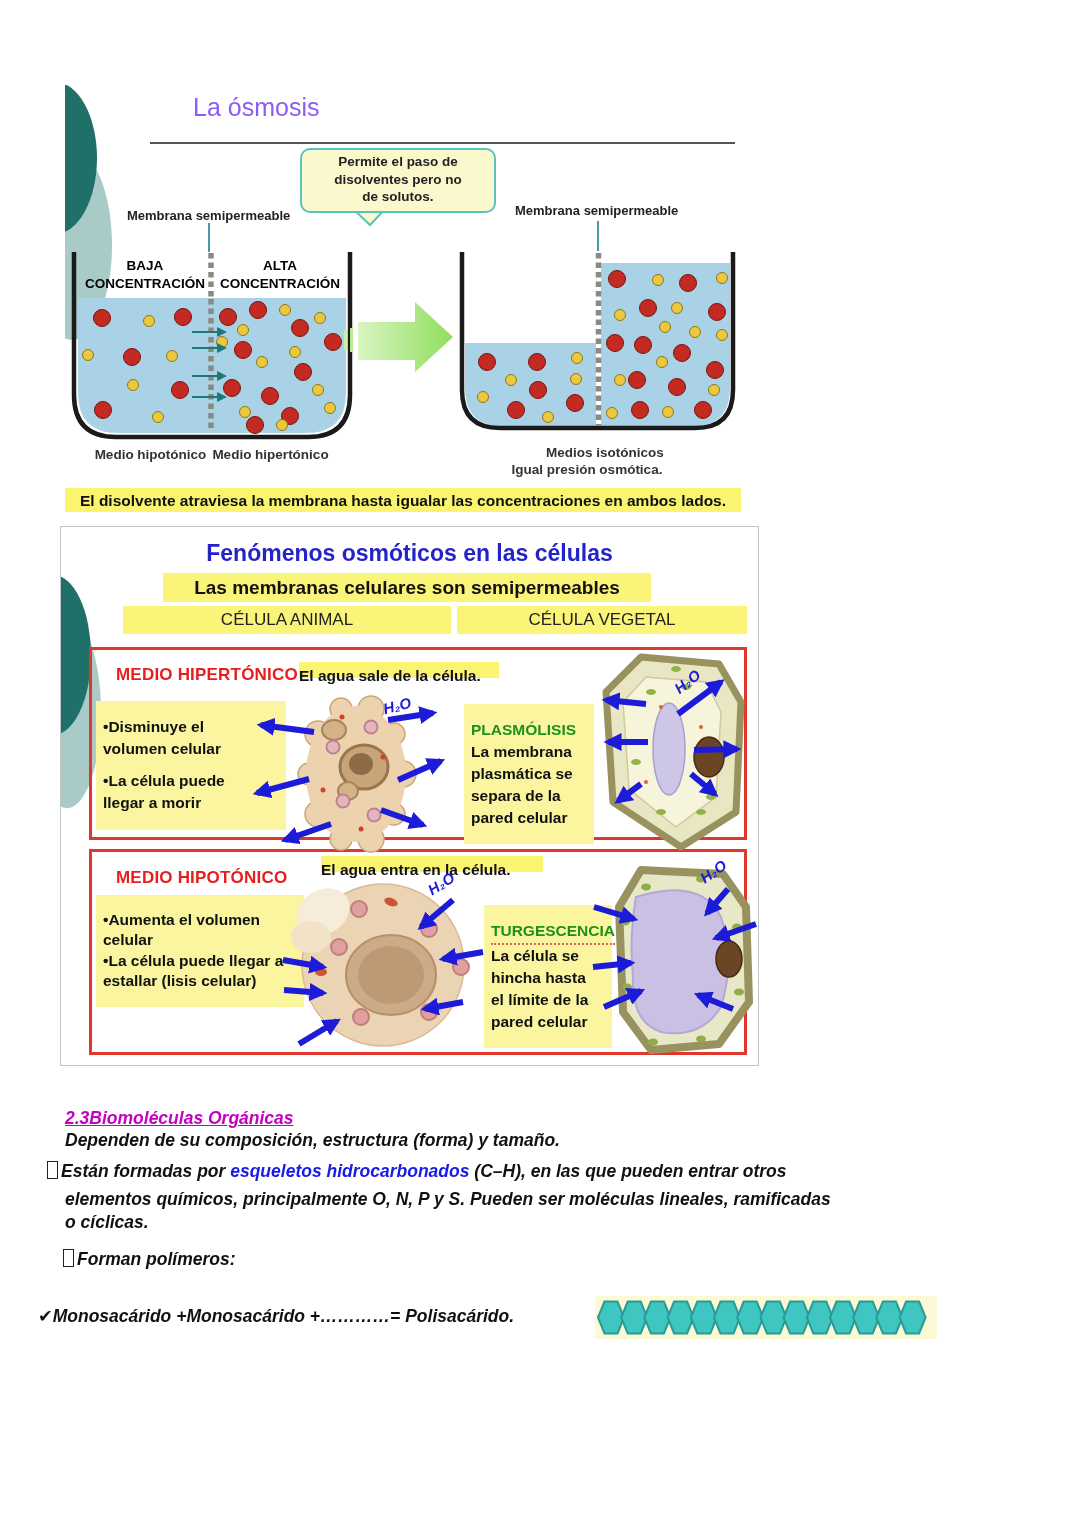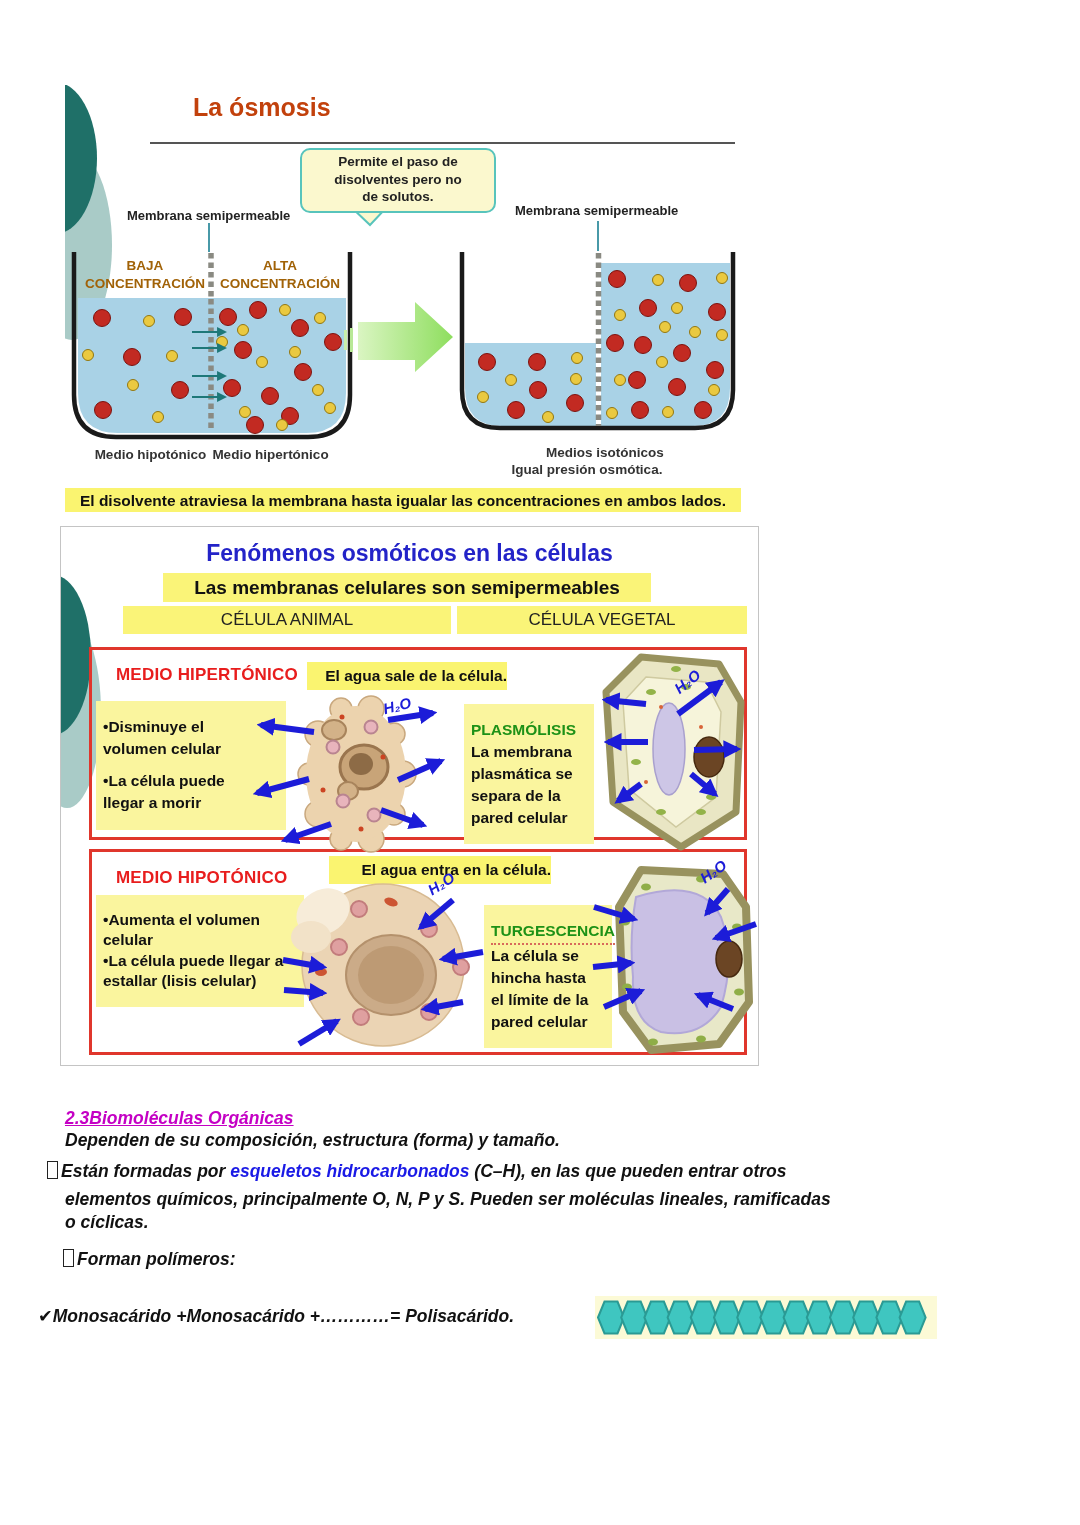--- a/index.html
+++ b/index.html
@@ -3,39 +3,39 @@
 <meta charset="utf-8">
 <style>
   html,body{margin:0;padding:0;background:#fff;}
   #canvas{position:relative;width:1080px;height:1525px;background:#ffffff;
           font-family:"Liberation Sans","DejaVu Sans",sans-serif;color:#111;overflow:hidden;}
   .abs{position:absolute;}
   .pre{white-space:pre-line;}
   .ctr{text-align:center;}
   
   #slide1{position:absolute;left:65px;top:85px;width:697px;height:430px;overflow:hidden;}
-  .s1-title{left:128px;top:8px;width:240px;font-size:25px;font-weight:bold;color:#c2410c;}
+  .s1-title{left:128px;top:8px;width:240px;font-size:25px;font-weight:normal;color:#8b5cf6;}
   .s1-rule{left:85px;top:57px;width:585px;height:0;border-top:2px solid #555;}
   .callout{left:235px;top:63px;width:192px;height:58px;background:#fbf8ce;border:2px solid #58c4bc;
            border-radius:10px;font-size:13.5px;font-weight:bold;line-height:1.3;padding-top:3px;color:#222;}
   .mem-label{font-size:13px;font-weight:bold;color:#222;}
-  .conc-label{font-size:13.5px;font-weight:bold;color:#a16207;line-height:1.35;}
+  .conc-label{font-size:13.5px;font-weight:bold;color:#000000;line-height:1.35;}
   .caption{font-size:13.5px;font-weight:bold;color:#333;}
   .s1-banner{left:0px;top:403px;width:676px;height:24px;background:#faf470;font-size:15.5px;
              font-weight:bold;line-height:26px;color:#111;text-align:center;}
   
   #slide2{position:absolute;left:60px;top:526px;width:697px;height:538px;border:1.5px solid #c4c4c4;
           overflow:hidden;background:#fff;}
   .s2-title{left:0;top:13px;width:697px;font-size:23px;font-weight:bold;color:#2323c8;text-align:center;}
   .s2-sub{left:102px;top:46px;width:488px;height:29px;background:#faf478;font-size:19px;font-weight:bold;
           line-height:29px;text-align:center;color:#111;}
   .s2-col{top:79px;height:28px;background:#faf478;font-size:17px;line-height:28px;text-align:center;color:#222;}
   .redbox{border:3px solid #e0362c;background:transparent;}
   .medio{font-size:17px;font-weight:bold;color:#e81d1d;letter-spacing:.2px;}
-  .ybanner{background:#faf470;font-size:15.5px;font-weight:bold;line-height:28px;height:28px;text-align:right;color:#111;margin-left:8px;}
+  .ybanner{background:#faf470;font-size:15.5px;font-weight:bold;line-height:28px;height:16px;text-align:left;color:#111;}
   .ybox{background:#faf59e;font-size:15.5px;font-weight:bold;color:#111;line-height:1.45;padding:15px 7px;}
   .greenT{color:#1d9117;font-weight:bold;font-size:15.5px;}
   .dotted-u{border-bottom:2px dotted #d86a5a;display:inline-block;padding-bottom:1px;}
   .h2o{position:absolute;color:#1c1cd8;font-weight:bold;font-style:italic;font-size:15px;}
   
   .dotR{fill:#c22a22;stroke:#7d130e;stroke-width:1;}
   .dotY{fill:#eac940;stroke:#927712;stroke-width:1;}
   .tline{stroke:#1e7878;stroke-width:2.2;fill:none;}
   .bline{stroke:#1c1cd8;stroke-width:6;fill:none;}
   .wall{stroke:#1a1a1a;stroke-width:4.5;fill:none;}

